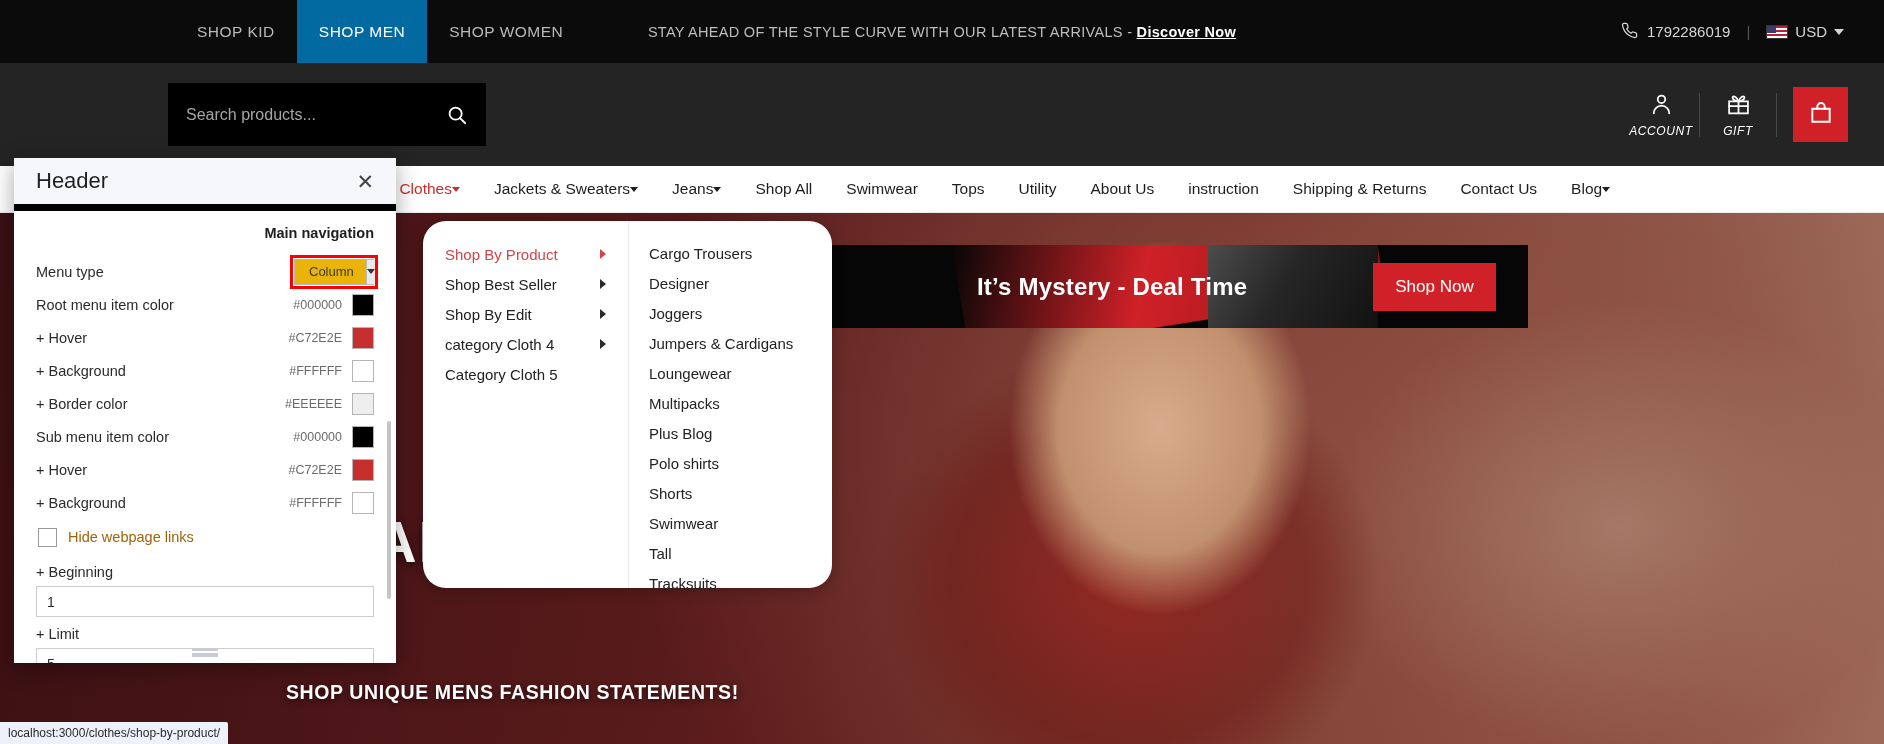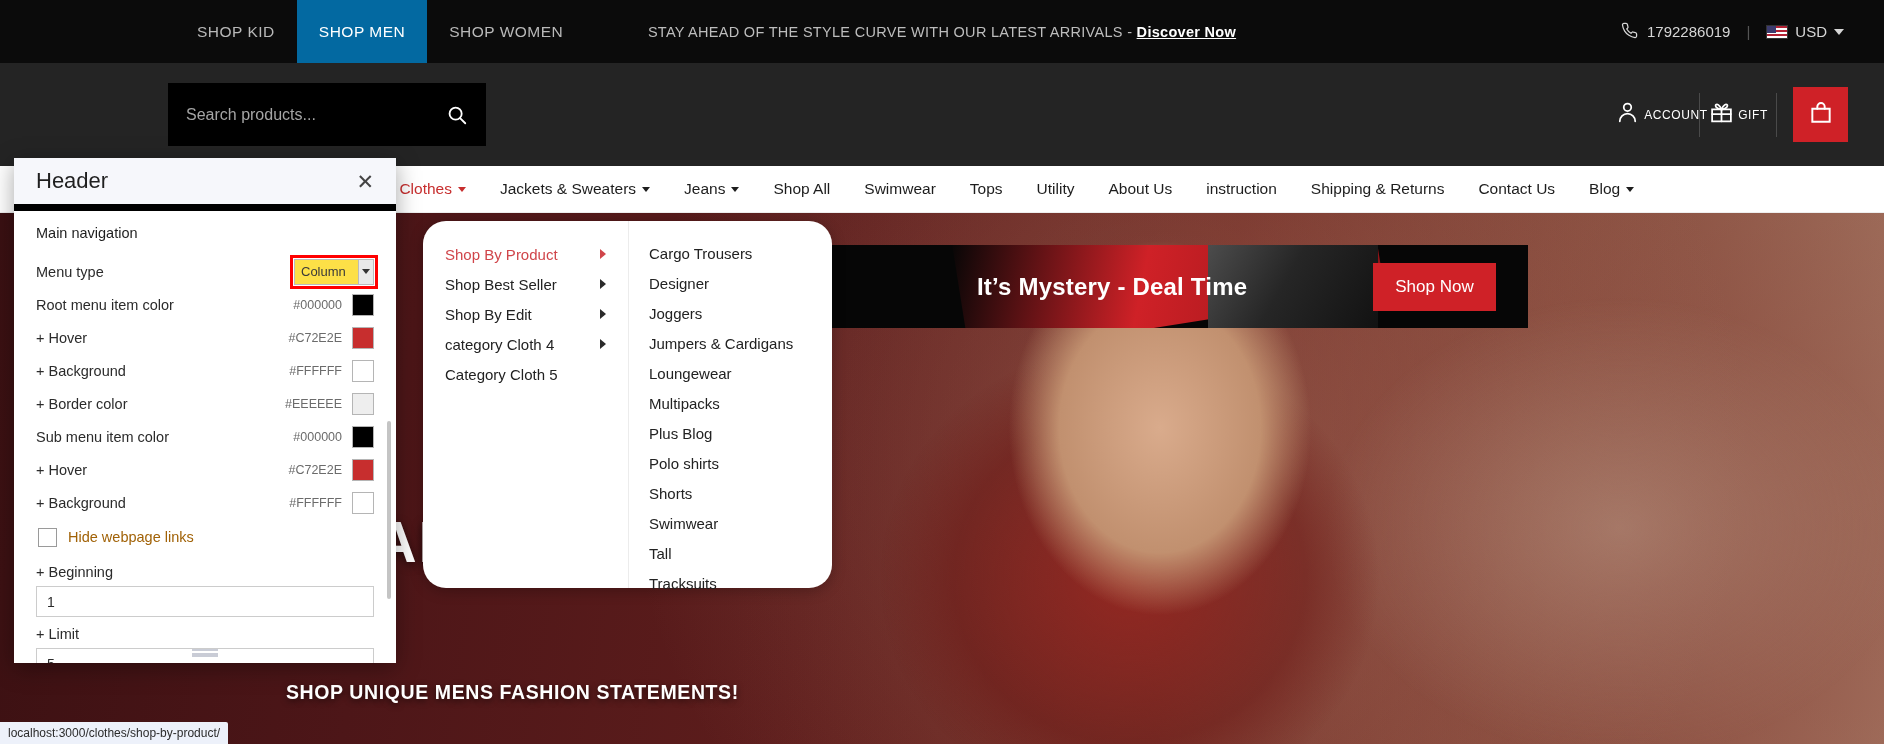--- a/index.html
+++ b/index.html
@@ -73,39 +73,39 @@
     color: #ffffff; font-size: 39px; font-weight: bold; letter-spacing: 3.5px; line-height: 1.05;
   }
   .brand-sub {
     color: #c9c9c9; font-size: 12.5px; letter-spacing: 6px; margin-top: 3px;
   }
   .actions {
     position: absolute; right: 36px; top: 0; height: 103px;
     display: flex; align-items: center; gap: 0;
   }
   .action {
-    display: flex; flex-direction: row; align-items: center; justify-content: center;
-    color: #ffffff; width: 76px; gap: 3px; text-decoration: none;
+    display: flex; flex-direction: column; align-items: center; justify-content: center;
+    color: #ffffff; width: 76px; gap: 3px; text-decoration: none; font-style: italic;
   }
   .action-label { font-size: 12px; letter-spacing: .6px; }
   .act-div { width: 1px; height: 44px; background: #4a4a4a; }
   .cart-btn {
     width: 55px; height: 55px; background: #cf2127; margin-left: 16px;
     display: flex; align-items: center; justify-content: center;
   }
 
   
   .mainnav {
     position: absolute; left: 0; top: 166px; width: 1884px; height: 47px;
     background: #ffffff; display: flex; align-items: center;
     border-bottom: 1px solid #eeeeee;
   }
   .nav-list { display: flex; align-items: center; margin-left: 332px; }
   .nav-item {
-    display: flex; align-items: center; gap: 6px;
+    display: flex; align-items: center; 
     padding: 0 17px; font-size: 15.5px; color: #1d1d1d;
     text-decoration: none; white-space: nowrap; height: 47px;
   }
   .nav-item.accent { color: #c72e2e; }
   .nav-item .caret-down { border-top-width: 5px; border-left-width: 4.5px; border-right-width: 4.5px; }
 
   
   .hero {
     position: absolute; left: 0; top: 213px; width: 1884px; height: 531px;
     background:
@@ -204,28 +204,28 @@
     display: flex; align-items: center; padding: 0 22px; flex: 0 0 auto;
   }
   .panel-title { font-size: 22px; color: #1f1f1f; font-weight: normal; }
   .panel-close {
     margin-left: auto; font-size: 21px; color: #444; line-height: 1;
     background: none; border: 0; cursor: pointer; font-family: "Liberation Sans", sans-serif;
   }
   .panel-body {
     flex: 1 1 auto; padding: 14px 22px 0 22px; position: relative; overflow: hidden;
   }
-  .panel-section-title { font-size: 14.5px; font-weight: normal; color: #1e1e1e; margin-bottom: 14px; }
+  .panel-section-title { font-size: 14.5px; font-weight: bold; color: #1e1e1e; margin-bottom: 14px; text-align: right; }
   .row {
     display: flex; align-items: center; height: 33px; gap: 10px;
   }
   .row-label { font-size: 14.5px; color: #2b2b2b; flex: 1 1 auto; }
   .select-wrap {
     position: relative; width: 80px; height: 26px; border: 1px solid #bbb;
-    background: #fde047; display: flex; align-items: center; padding: 0 6px; gap: 12px;
+    background: #eab308; display: flex; align-items: center; padding: 0 14px; gap: 12px;
   }
   .select-wrap.highlight { outline: 3px solid #ff0000; outline-offset: 1px; }
   .select-value { font-size: 13px; color: #3a3a3a; flex: 1 1 auto; }
   .select-btn {
     width: 19px; height: 24px; background: #e9e9e9; border-left: 1px solid #bbb;
     display: flex; align-items: center; justify-content: center; margin-right: -6px;
   }
   .select-btn .caret-down { border-top-color: #333; border-top-width: 5px; border-left-width: 4px; border-right-width: 4px; }
   .hexval { font-size: 12.5px; color: #6b6b6b; font-family: "Liberation Sans", sans-serif; }
   .swatch { width: 22px; height: 22px; border: 1px solid #b5b5b5; }

